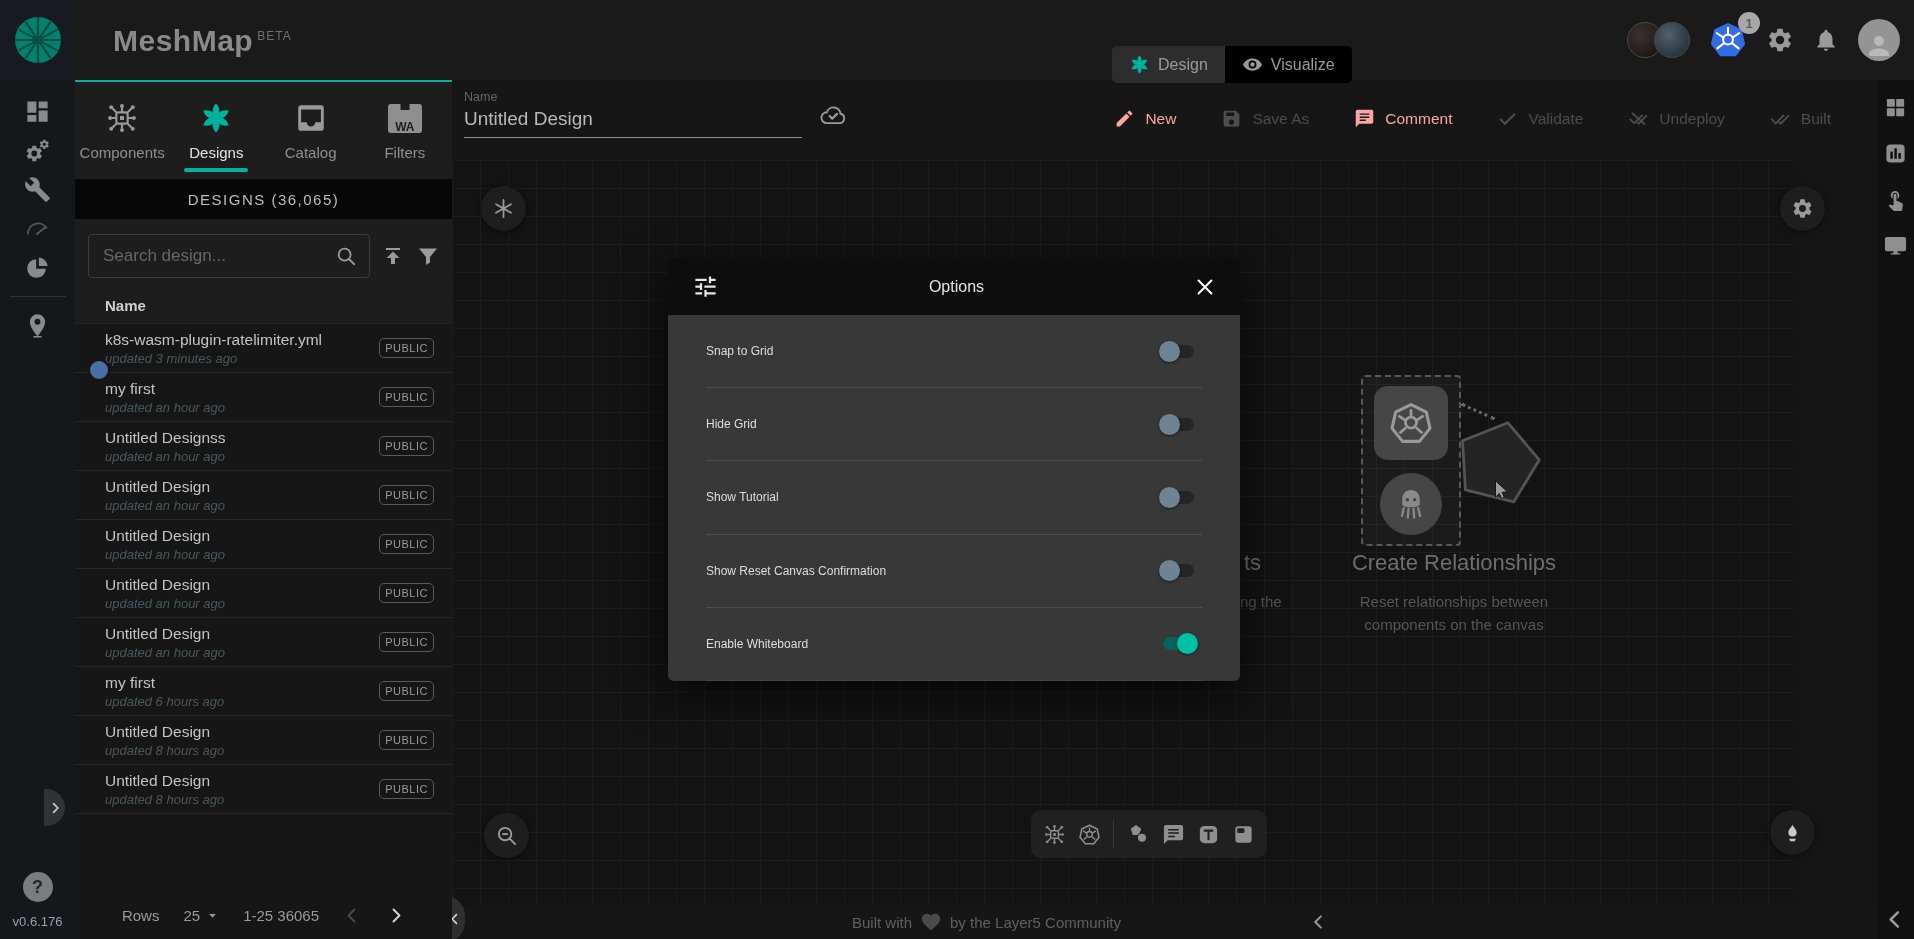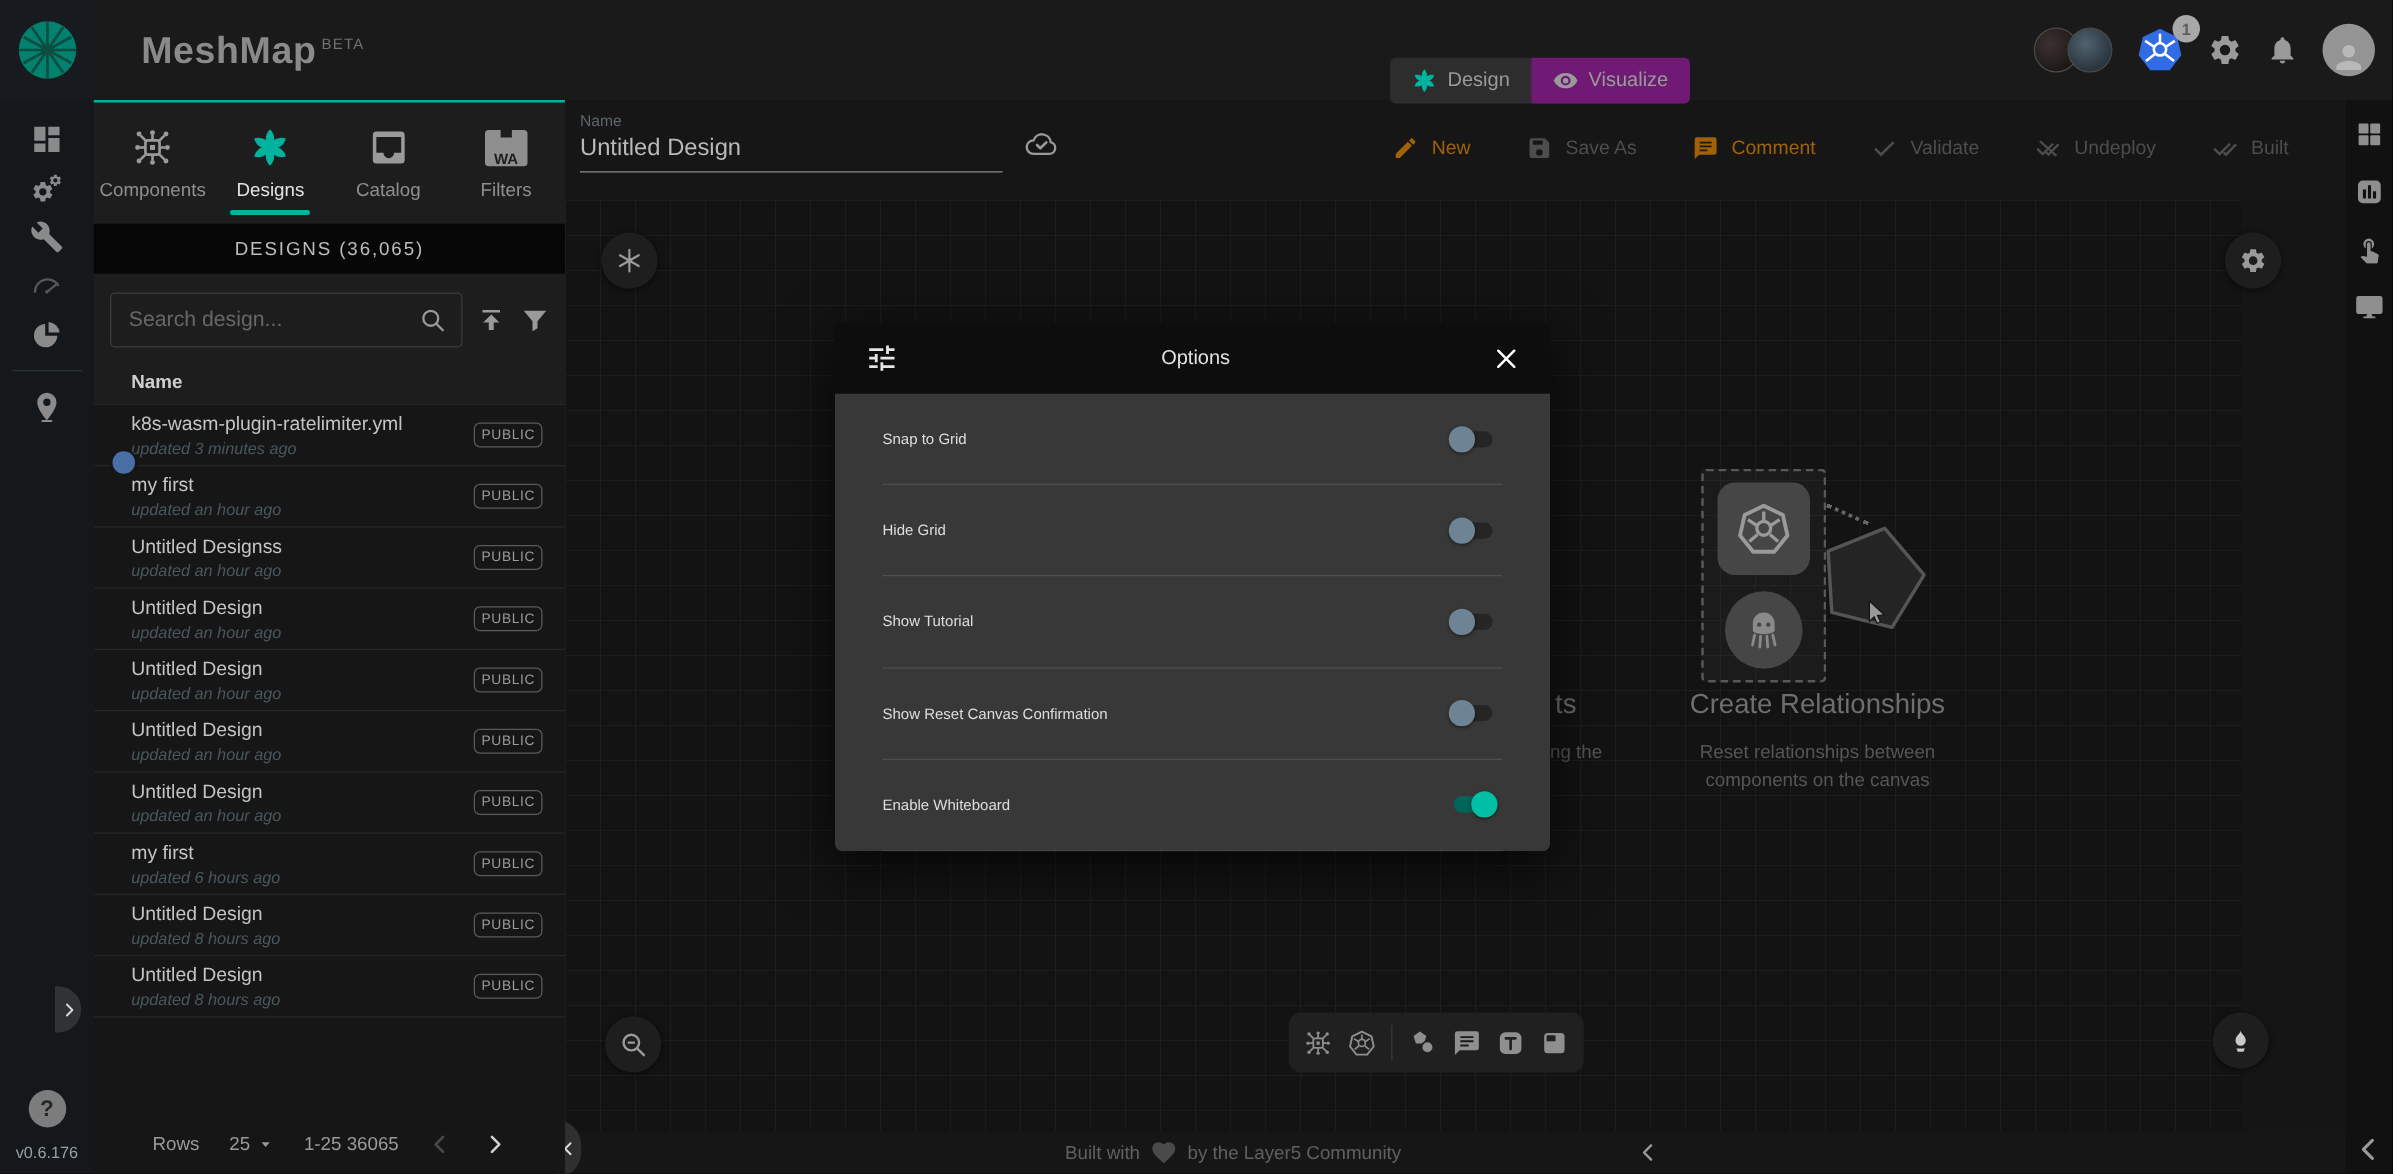--- a/index.html
+++ b/index.html
@@ -8,21 +8,21 @@
   svg{display:block}
 
   
   .header{position:absolute;left:0;top:0;width:1914px;height:80px;background:#1a1a1a;z-index:30;}
   .logo-tile{position:absolute;left:0;top:0;width:75px;height:80px;background:#171b1f;
              display:flex;align-items:center;justify-content:center;}
   .logo-tile svg{width:52px;height:52px;}
   .app-title{position:absolute;left:113px;top:24px;font-size:30px;font-weight:bold;color:#8a8a8a;letter-spacing:.5px;}
   .beta{font-size:12px;color:#707070;vertical-align:super;margin-left:4px;letter-spacing:1px;font-weight:normal;}
   .mode-tabs{position:absolute;left:1112px;top:46px;height:37px;display:flex;border-radius:5px;overflow:hidden;}
-  .mode-tab{display:flex;align-items:center;gap:8px;padding:0 17px;font-size:16px;color:#9a9a9a;background:#701a75;cursor:pointer;}
+  .mode-tab{display:flex;align-items:center;gap:8px;padding:0 17px;font-size:16px;color:#9a9a9a;background:#000000;cursor:pointer;}
   .mode-tab.active{background:#2d2d2d;}
   .mode-tab svg{width:21px;height:21px;}
   .header-right{position:absolute;right:14px;top:0;height:80px;display:flex;align-items:center;gap:19px;}
   .avatar-stack{display:flex;}
   .avatar-sm{width:34px;height:34px;border-radius:50%;border:1px solid #4a4a4a;
              background:radial-gradient(circle at 35% 35%,#3a3230,#120e0c);}
   .avatar-sm.b{margin-left:-9px;background:radial-gradient(circle at 40% 35%,#51626e,#19232c);}
   .k8s-wrap{position:relative;}
   .k8s-wrap svg{width:38px;height:38px;}
   .k8s-badge{position:absolute;top:-9px;right:-13px;width:22px;height:22px;border-radius:50%;
@@ -99,21 +99,21 @@
   .canvas-topbar{position:absolute;left:0;top:0;width:100%;height:80px;background:#161616;
                  display:flex;align-items:flex-start;box-sizing:border-box;}
   .name-field{margin:10px 0 0 12px;display:flex;align-items:flex-end;gap:16px;}
   .nf-inner{display:flex;flex-direction:column;}
   .nf-label{font-size:12.5px;color:#5c676c;margin-bottom:4px;}
   .nf-inner input{width:338px;background:transparent;border:none;border-bottom:1px solid #8c8c8c;outline:none;
                   color:#b9b9b9;font-size:19px;padding:0 0 7px;font-family:inherit;}
   .cloud{color:#9a9a9a;margin-bottom:8px;}
   .cloud svg{width:30px;height:30px;}
   .topbar-actions{margin-left:auto;display:flex;align-items:center;gap:45px;padding:28px 46px 0 0;}
-  .action{display:flex;align-items:center;gap:10px;font-size:15.5px;color:#a16207;cursor:pointer;white-space:nowrap;}
+  .action{display:flex;align-items:center;gap:10px;font-size:15.5px;color:#fca5a5;cursor:pointer;white-space:nowrap;}
   .action svg{width:21px;height:21px;}
   .action.disabled{color:#4d4d4d;cursor:default;}
   .grid-area{position:absolute;left:0;top:80px;width:1341px;height:745px;
       background-image:linear-gradient(#1d1d1d 1px,transparent 1px),linear-gradient(90deg,#1d1d1d 1px,transparent 1px);
       background-size:28px 28px;}
   .canvas-gutter{position:absolute;left:1341px;top:80px;width:84px;height:745px;background:#151515;}
   .fab{position:absolute;width:45px;height:45px;border-radius:50%;background:#1e1e1e;
        box-shadow:0 1px 5px rgba(0,0,0,.55);display:flex;align-items:center;justify-content:center;
        color:#9a9a9a;cursor:pointer;z-index:4;}
   .fab svg{width:23px;height:23px;}

